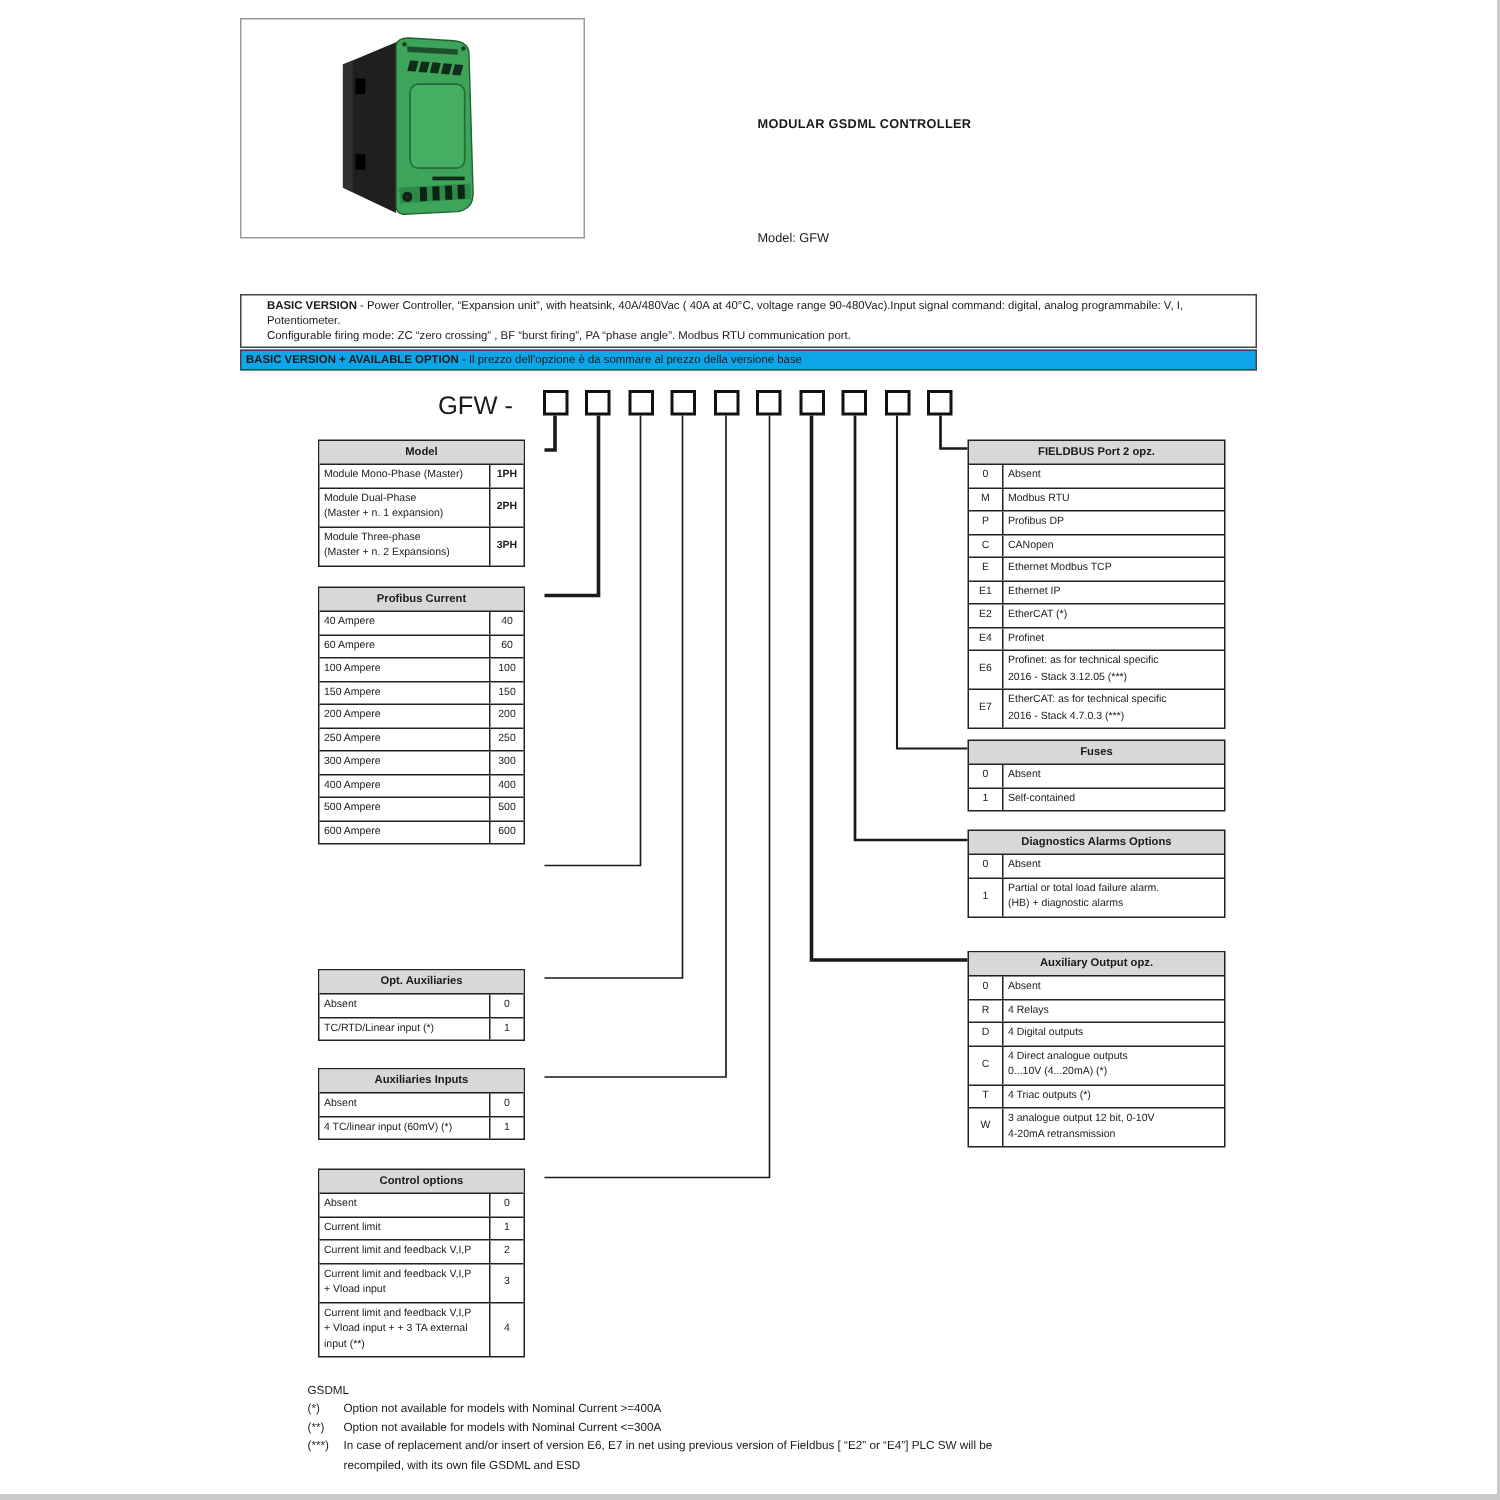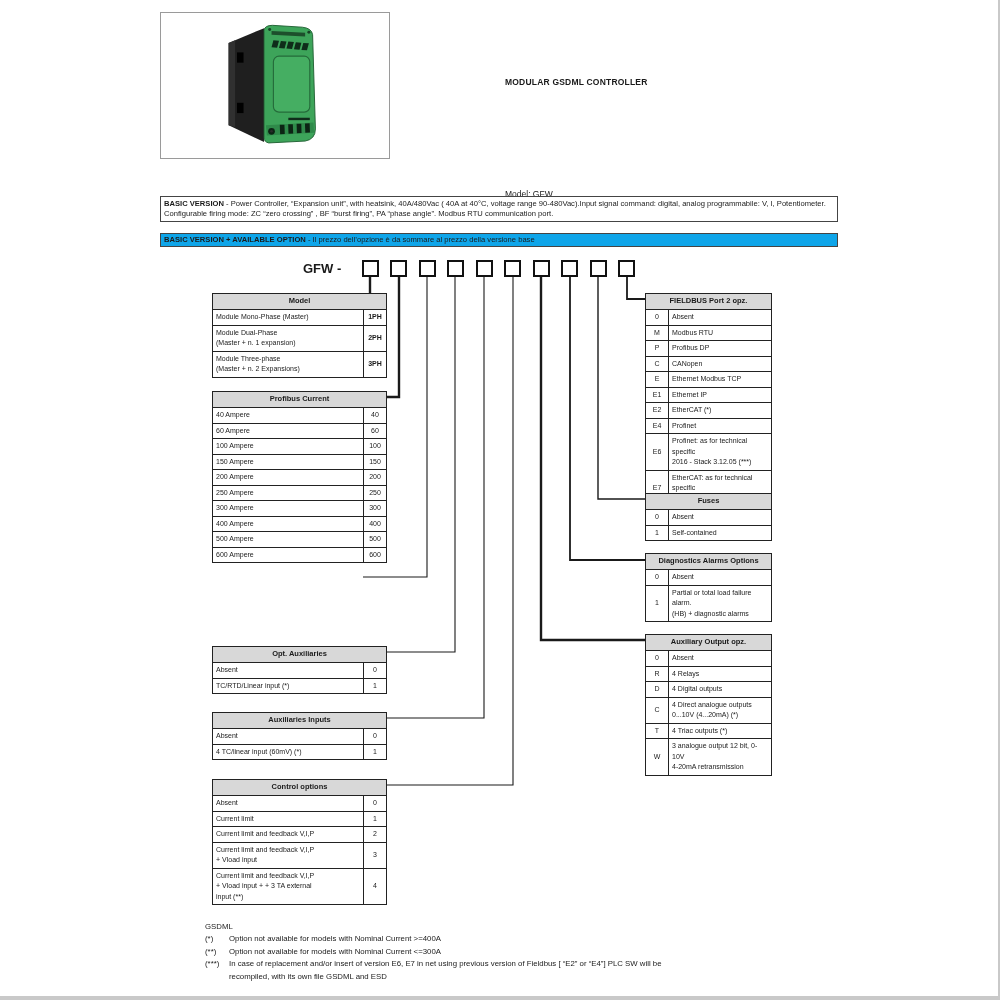--- a/index.html
+++ b/index.html
@@ -5,42 +5,42 @@
   html,body{margin:0;padding:0;background:#fff;}
   #page{
     position:relative;width:1000px;height:1000px;background:#ffffff;
     font-family:"Liberation Sans", sans-serif;color:#1a1a1a;overflow:hidden;
     border-right:2px solid #c9c9c9;border-bottom:4px solid #c9c9c9;box-sizing:border-box;
   }
   
   .img-frame{position:absolute;left:160px;top:12px;width:228px;height:145px;border:1px solid #9a9a9a;background:#fff;}
   
   .doc-title{position:absolute;left:505px;top:77px;font-size:8.5px;font-weight:700;letter-spacing:.2px;}
-  .model-label{position:absolute;left:505px;top:153px;font-size:8.5px;margin-top:36px;}
+  .model-label{position:absolute;left:505px;top:153px;font-size:8.5px;}
   
   .bv-box{position:absolute;left:160px;top:196px;width:678px;border:1px solid #444;background:#fff;
-    font-size:7.6px;line-height:10px;padding:2px 3px;box-sizing:border-box;}
+    font-size:7.6px;line-height:10px;padding:2px 17px;box-sizing:border-box;}
   .opt-bar{position:absolute;left:160px;top:233px;width:678px;border:1px solid #444;background:#0ea5e9;
     font-size:7.6px;line-height:10px;padding:1px 3px;box-sizing:border-box;}
   .b{font-weight:700;}
   
-  .gfw-prefix{position:absolute;left:303px;top:261px;font-size:13px;font-weight:700;}
+  .gfw-prefix{position:absolute;left:292px;top:261px;font-size:17px;font-weight:400;}
   .code-box{position:absolute;top:260px;width:17px;height:17px;border:2px solid #111;background:#fff;box-sizing:border-box;}
   
   #wires{position:absolute;left:0;top:0;width:1000px;height:1000px;pointer-events:none;}
   
   .tbl{position:absolute;border:1.5px solid #222;background:#fff;font-size:7px;line-height:10.5px;box-sizing:border-box;}
   .tbl .th{background:#d8d8d8;border-bottom:1px solid #222;font-weight:700;text-align:center;font-size:7.5px;padding:2px 0 2.5px;}
   .tbl .tr{display:flex;align-items:stretch;}
   .tbl .tr + .tr{border-top:1px solid #222;}
   .tc-label{flex:1;padding:2px 3px;white-space:pre-line;}
   .tc-val{width:22px;flex:none;border-left:1px solid #222;display:flex;align-items:center;justify-content:center;}
   .tc-val.vleft{border-left:none;border-right:1px solid #222;}
-  .ltbl{width:175px;}
-  .rtbl{width:127px;}
+  .ltbl{width:138px;}
+  .rtbl{width:172px;}
   
   #notes{position:absolute;left:205px;top:921px;width:620px;font-size:7.8px;line-height:12.4px;}
   .note-item{display:flex;}
   .note-marker{width:24px;flex:none;}
   .note-text{flex:1;white-space:pre-line;}
 </style>
 </head>
 <body>
 
 <div id="page">

